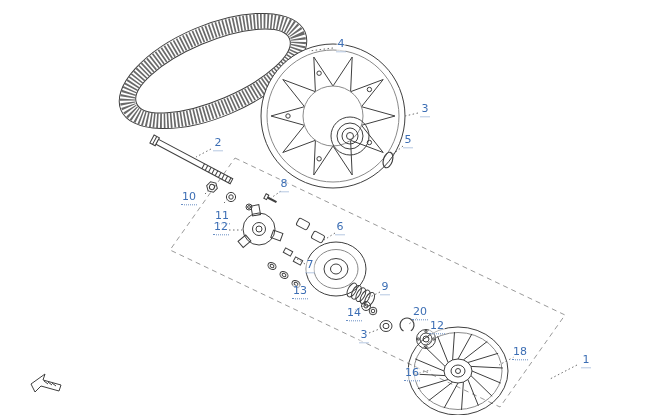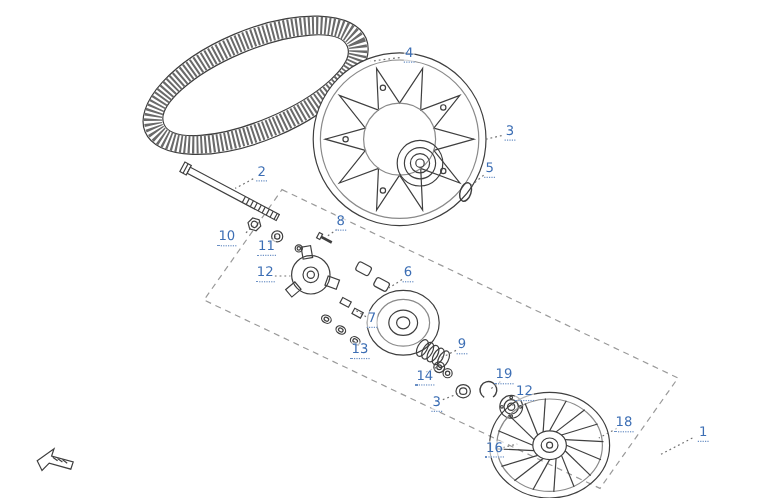--- a/index.html
+++ b/index.html
@@ -225,23 +225,23 @@
   <div class="callout" style="left:586px;top:362px">1</div>
   <div class="callout" style="left:218px;top:145px">2</div>
   <div class="callout" style="left:425px;top:111px">3</div>
   <div class="callout" style="left:341px;top:46px">4</div>
   <div class="callout" style="left:408px;top:142px">5</div>
   <div class="callout" style="left:340px;top:229px">6</div>
   <div class="callout" style="left:310px;top:267px">7</div>
   <div class="callout" style="left:284px;top:186px">8</div>
   <div class="callout" style="left:385px;top:289px">9</div>
   <div class="callout" style="left:189px;top:199px">10</div>
-  <div class="callout" style="left:222px;top:207px">11</div>
+  <div class="callout" style="left:222px;top:218px">11</div>
   <div class="callout" style="left:221px;top:229px">12</div>
   <div class="callout" style="left:300px;top:293px">13</div>
   <div class="callout" style="left:354px;top:315px">14</div>
   <div class="callout" style="left:364px;top:337px">3</div>
   <div class="callout" style="left:412px;top:375px">16</div>
   <div class="callout" style="left:437px;top:328px">12</div>
-  <div class="callout" style="left:420px;top:314px">19</div>
+  <div class="callout" style="left:420px;top:314px">20</div>
   <div class="callout" style="left:520px;top:354px">18</div>
 
 </div>
 
 </body></html>

